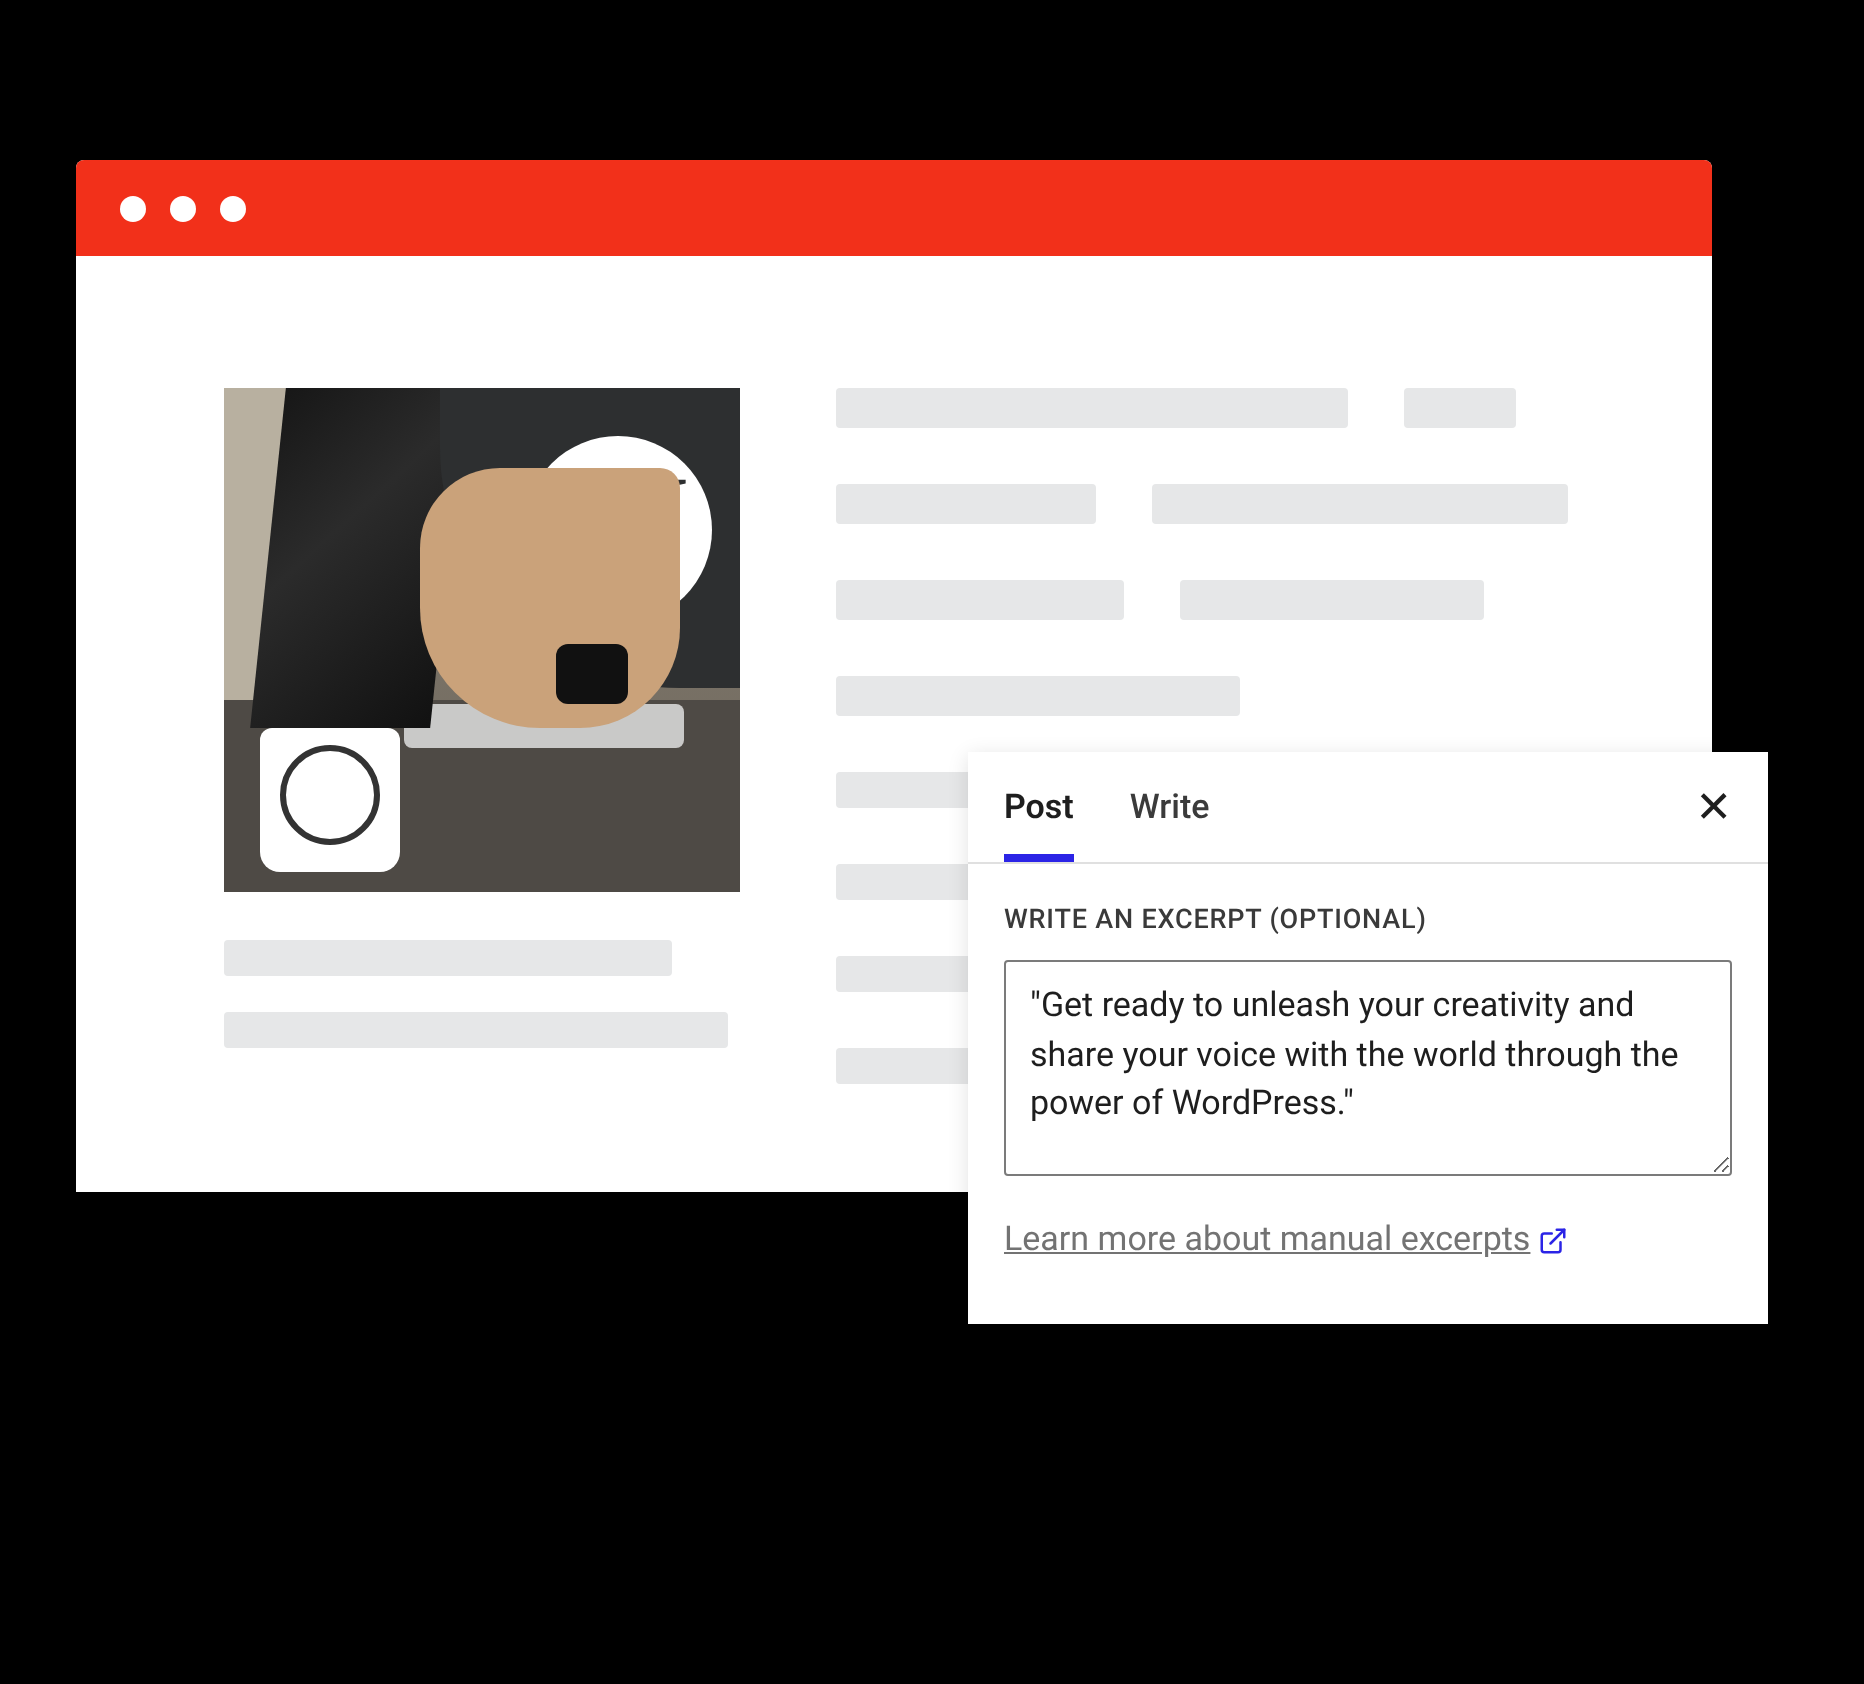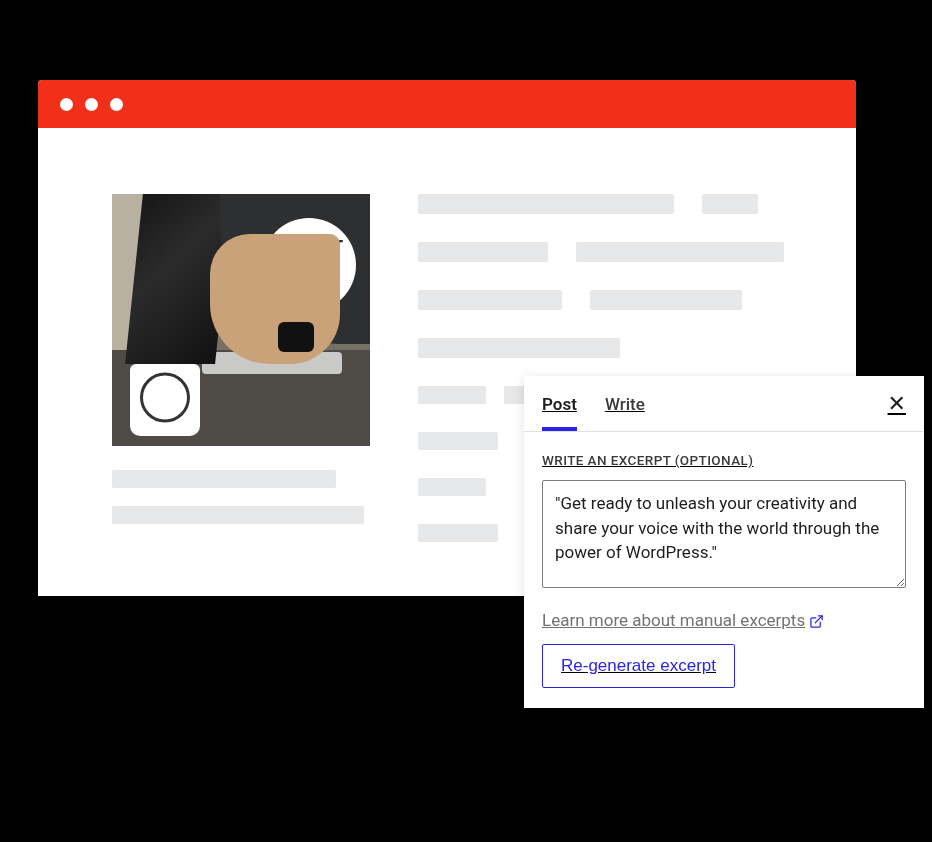--- a/index.html
+++ b/index.html
@@ -95,26 +95,25 @@
   .rE { width:144px; height:20px; } .rF { width:152px; height:20px; }
   .rG { width:202px; height:20px; }
   .rH { width:68px; height:18px; }  .rI { width:68px; height:18px; }
   .rJ { width:80px; height:18px; }
   .rK { width:68px; height:18px; }
   .rL { width:80px; height:18px; }
 
   
   .panel {
     position: absolute;
-    left: 524px;
+    left: 484px;
     top: 376px;
     width: 400px;
     background: #fff;
     box-shadow: 0 2px 10px rgba(0,0,0,.12);
-    text-decoration: underline;
   }
   .tabs {
     display:flex; align-items:center; height:56px;
     border-bottom: 1px solid #e0e0e0;
     padding: 0 18px 0 18px;
     gap: 28px;
   }
   .tab {
     font-size:17px; font-weight:600; color:#1e1e1e;
     height:100%; display:flex; align-items:center;
@@ -126,21 +125,21 @@
   .close-x { margin-left:auto; font-size:22px; color:#1e1e1e; cursor:pointer; }
 
   .section-head {
     display:flex; justify-content:space-between; align-items:center;
     padding: 12px 18px 12px 18px;
     border-bottom: 1px solid #e0e0e0;
     font-size:17px; font-weight:600; color:#1e1e1e;
   }
   .chev { font-size:16px; }
 
-  .section-body { padding: 20px 18px 20px 18px; }
+  .section-body { padding: 20px 18px 32px 18px; }
   .field-label {
     font-size:13.5px; font-weight:500; letter-spacing:.4px;
     text-transform:uppercase; color:#3a3a3a; margin-bottom:12px;
   }
   .excerpt-ta {
     width:100%; height:108px;
     border:1px solid #7b7b7b; border-radius:2px;
     padding:10px 12px; font-size:17px; line-height:1.45;
     font-family:inherit; color:#1e1e1e; resize:both;
   }
@@ -237,15 +236,14 @@
     <a class="learn-link" href="#">
       <span>Learn more about manual excerpts</span>
       <span class="ext-icon">
         <svg viewBox="0 0 24 24" width="15" height="15" fill="none" stroke="#2b24e6" stroke-width="2" stroke-linecap="round" stroke-linejoin="round">
             <path d="M18 13v6a2 2 0 0 1-2 2H5a2 2 0 0 1-2-2V8a2 2 0 0 1 2-2h6"></path>
             <polyline points="15 3 21 3 21 9"></polyline>
             <line x1="10" y1="14" x2="21" y2="3"></line>
           </svg>
       </span>
     </a>
-    <button class="regen-btn">Re-generate excerpt</button>
   </div>
 </div>
 
 </body></html>

